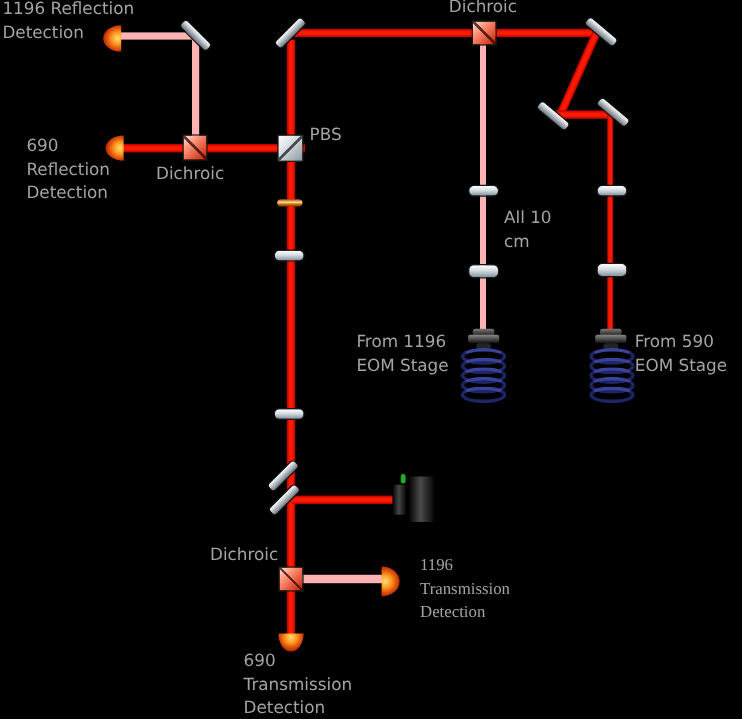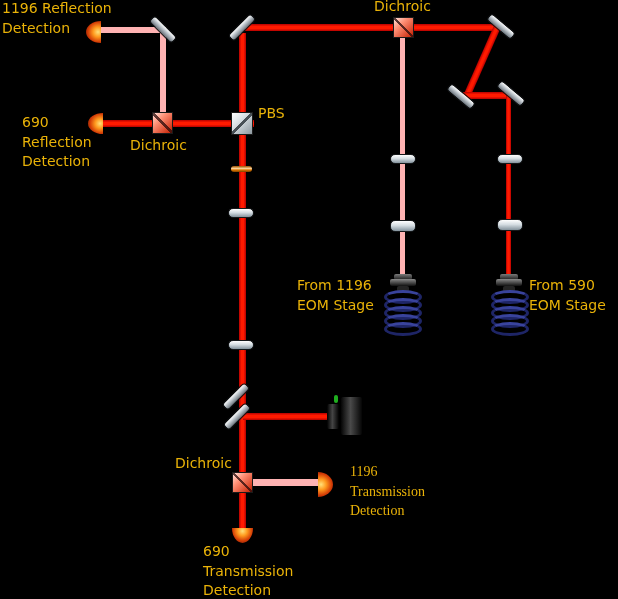--- a/index.html
+++ b/index.html
@@ -50,21 +50,21 @@
   .coil span{position:absolute;left:0;width:38px;height:14px;border:3px solid #1e2566;
     border-top-color:#39439c;border-radius:50%;box-sizing:border-box;}
   
   .cam{position:absolute;z-index:2;}
   .cam .b1{position:absolute;left:0;top:7px;width:12px;height:25px;border-radius:2px;
     background:linear-gradient(to right,#000,#454545 45%,#000);}
   .cam .b2{position:absolute;left:14px;top:0;width:21px;height:38px;border-radius:2px;
     background:linear-gradient(to right,#050505,#4a4a4a 45%,#050505);}
   .cam .led{position:absolute;left:7px;top:-2px;width:4px;height:8px;border-radius:2px;background:#1fae1f;}
   
-  .lbl{position:absolute;z-index:3;color:#eab308;font-size:14px;line-height:19.5px;white-space:pre-line;}
+  .lbl{position:absolute;z-index:3;color:#a3a3a3;font-size:14px;line-height:19.5px;white-space:pre-line;}
 </style>
 </head>
 <body>
 
 <div id="stage">
 
   <div class="beam pink" style="left:99px;top:27px;width:67px;height:6px;"></div>
   <div class="beam pink" style="left:160px;top:30px;width:6px;height:85px;"></div>
   <div class="beam red" style="left:102px;top:120px;width:152px;height:7px;"></div>
   <div class="beam redv" style="left:239px;top:33px;width:7px;height:85px;"></div>
@@ -136,20 +136,22 @@
   </div>
 
   <div class="lbl" style="left:2px;top:-1px;">1196 Reflection
 Detection</div>
   <div class="lbl" style="left:22px;top:113px;">690
 Reflection
 Detection</div>
   <div class="lbl" style="left:130px;top:136px;">Dichroic</div>
   <div class="lbl" style="left:258px;top:104px;">PBS</div>
   <div class="lbl" style="left:374px;top:-3px;">Dichroic</div>
+  <div class="lbl" style="left:420px;top:173px;">All 10
+cm</div>
   <div class="lbl" style="left:297px;top:276px;">From 1196
 EOM Stage</div>
   <div class="lbl" style="left:529px;top:276px;">From 590
 EOM Stage</div>
   <div class="lbl" style="left:175px;top:454px;">Dichroic</div>
   <div class="lbl" style="left:350px;top:462px;font-family:Liberation Serif, serif;">1196
 Transmission
 Detection</div>
   <div class="lbl" style="left:203px;top:542px;">690
 Transmission

